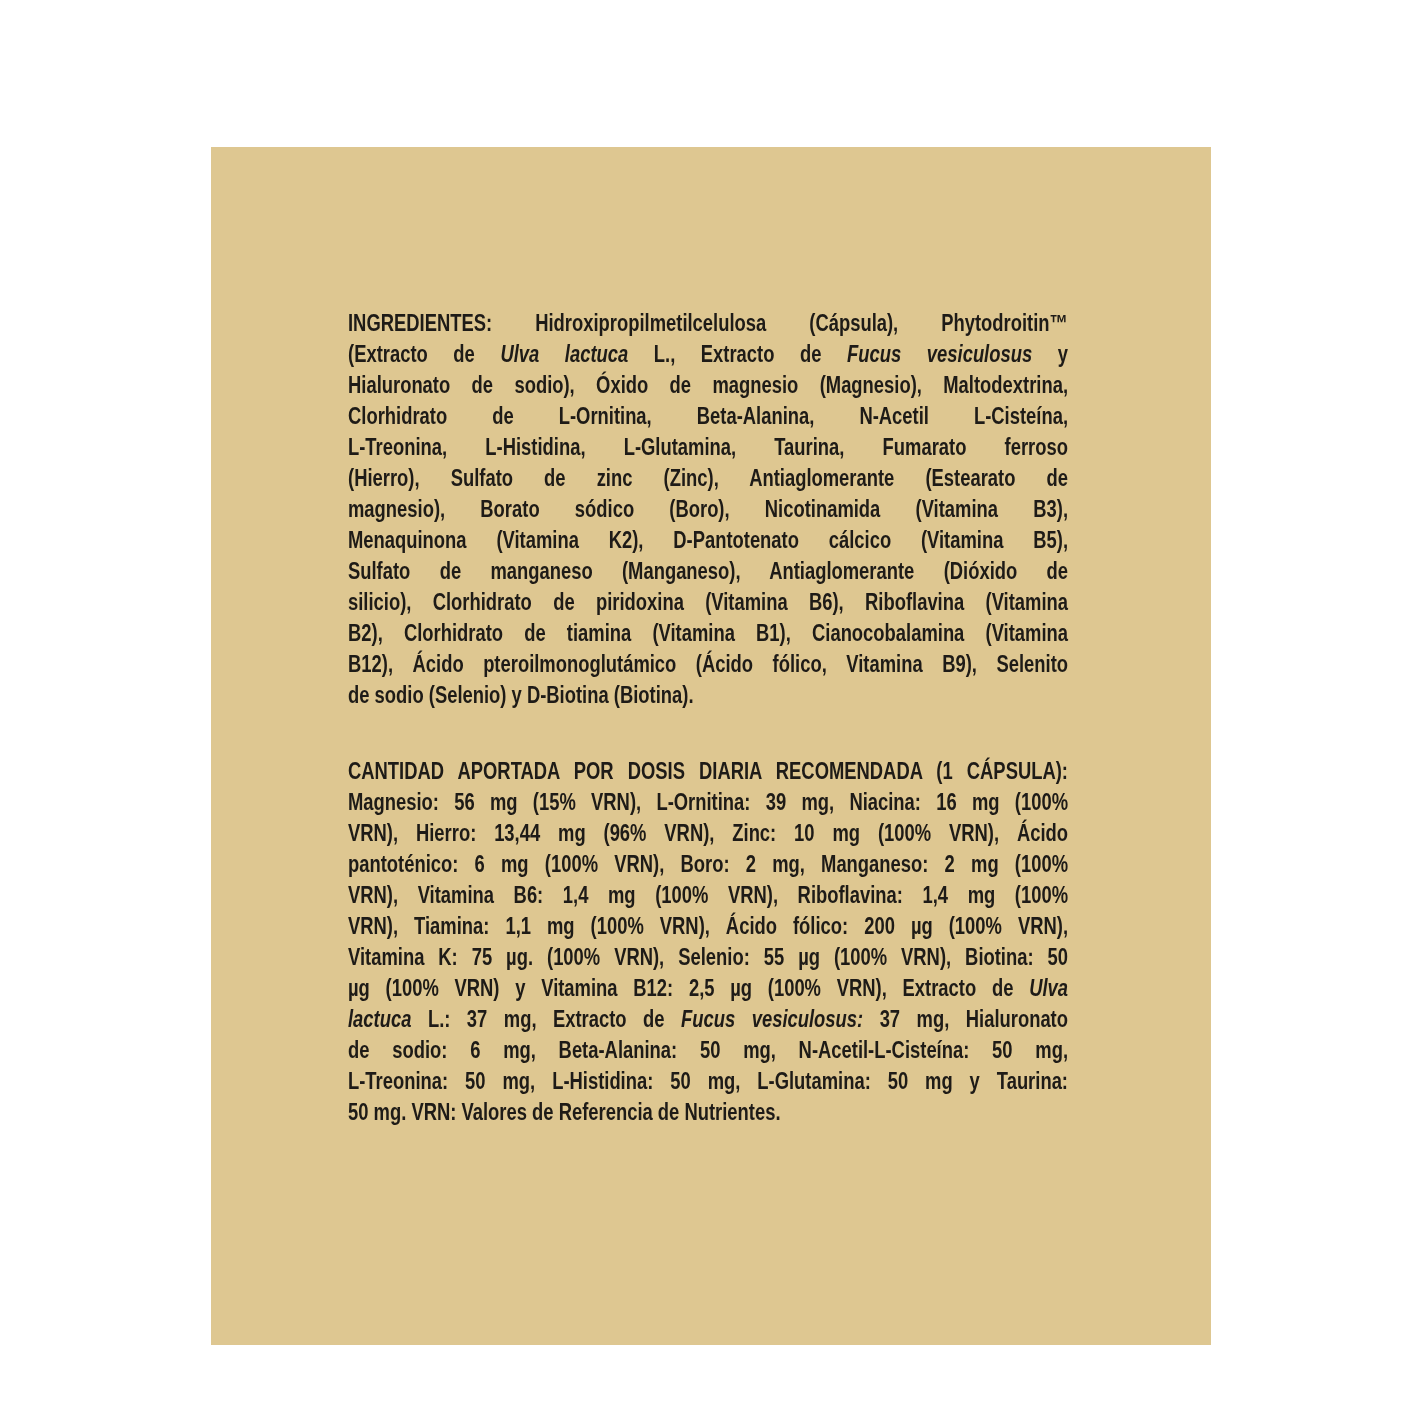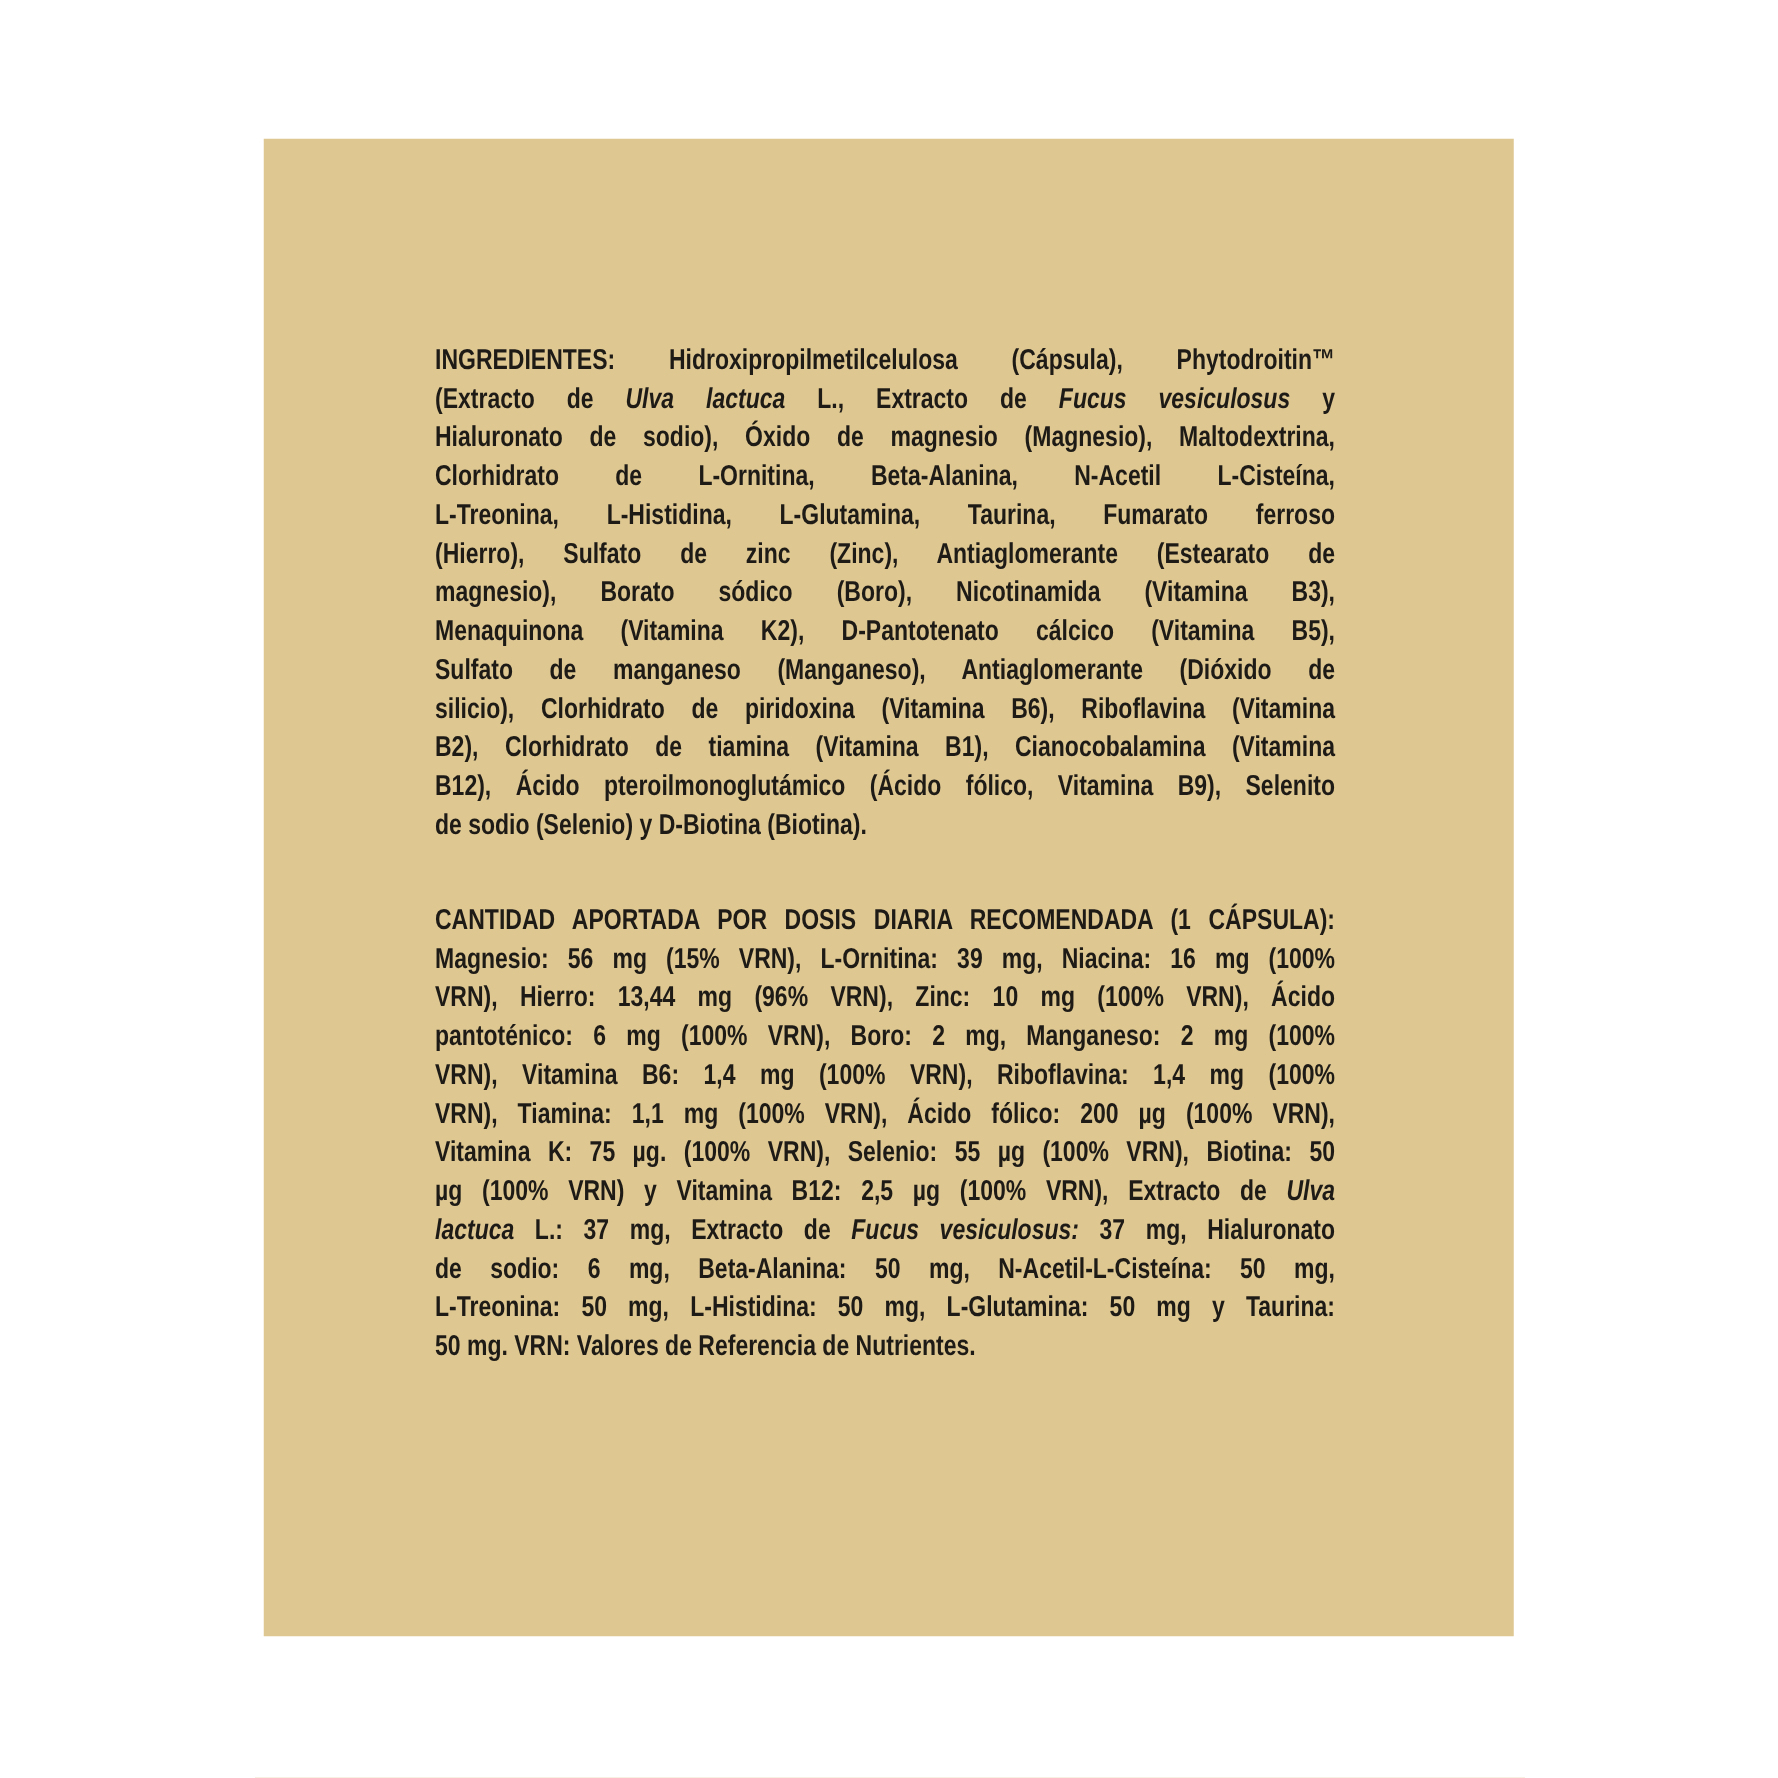--- a/index.html
+++ b/index.html
@@ -49,21 +49,21 @@
     text-align-last: left;
   }
   .line i {
     font-style: italic;
   }
 </style>
 </head>
 <body style="background: rgb(255, 255, 255);">
 
 <div class="page">
-  <div class="label-panel" style="background: rgb(222, 199, 145);">
+  <div class="label-panel" style="background: rgb(222, 199, 145); margin-top: 36px;">
     <div class="label-text" style="color: rgb(30, 27, 23);">
         <div class="para">
           <div class="line">INGREDIENTES: Hidroxipropilmetilcelulosa (Cápsula), Phytodroitin™</div>
           <div class="line">(Extracto de <i>Ulva lactuca</i> L., Extracto de <i>Fucus vesiculosus</i> y</div>
           <div class="line">Hialuronato de sodio), Óxido de magnesio (Magnesio), Maltodextrina,</div>
           <div class="line">Clorhidrato de L-Ornitina, Beta-Alanina, N-Acetil L-Cisteína,</div>
           <div class="line">L-Treonina, L-Histidina, L-Glutamina, Taurina, Fumarato ferroso</div>
           <div class="line">(Hierro), Sulfato de zinc (Zinc), Antiaglomerante (Estearato de</div>
           <div class="line">magnesio), Borato sódico (Boro), Nicotinamida (Vitamina B3),</div>
           <div class="line">Menaquinona (Vitamina K2), D-Pantotenato cálcico (Vitamina B5),</div>

